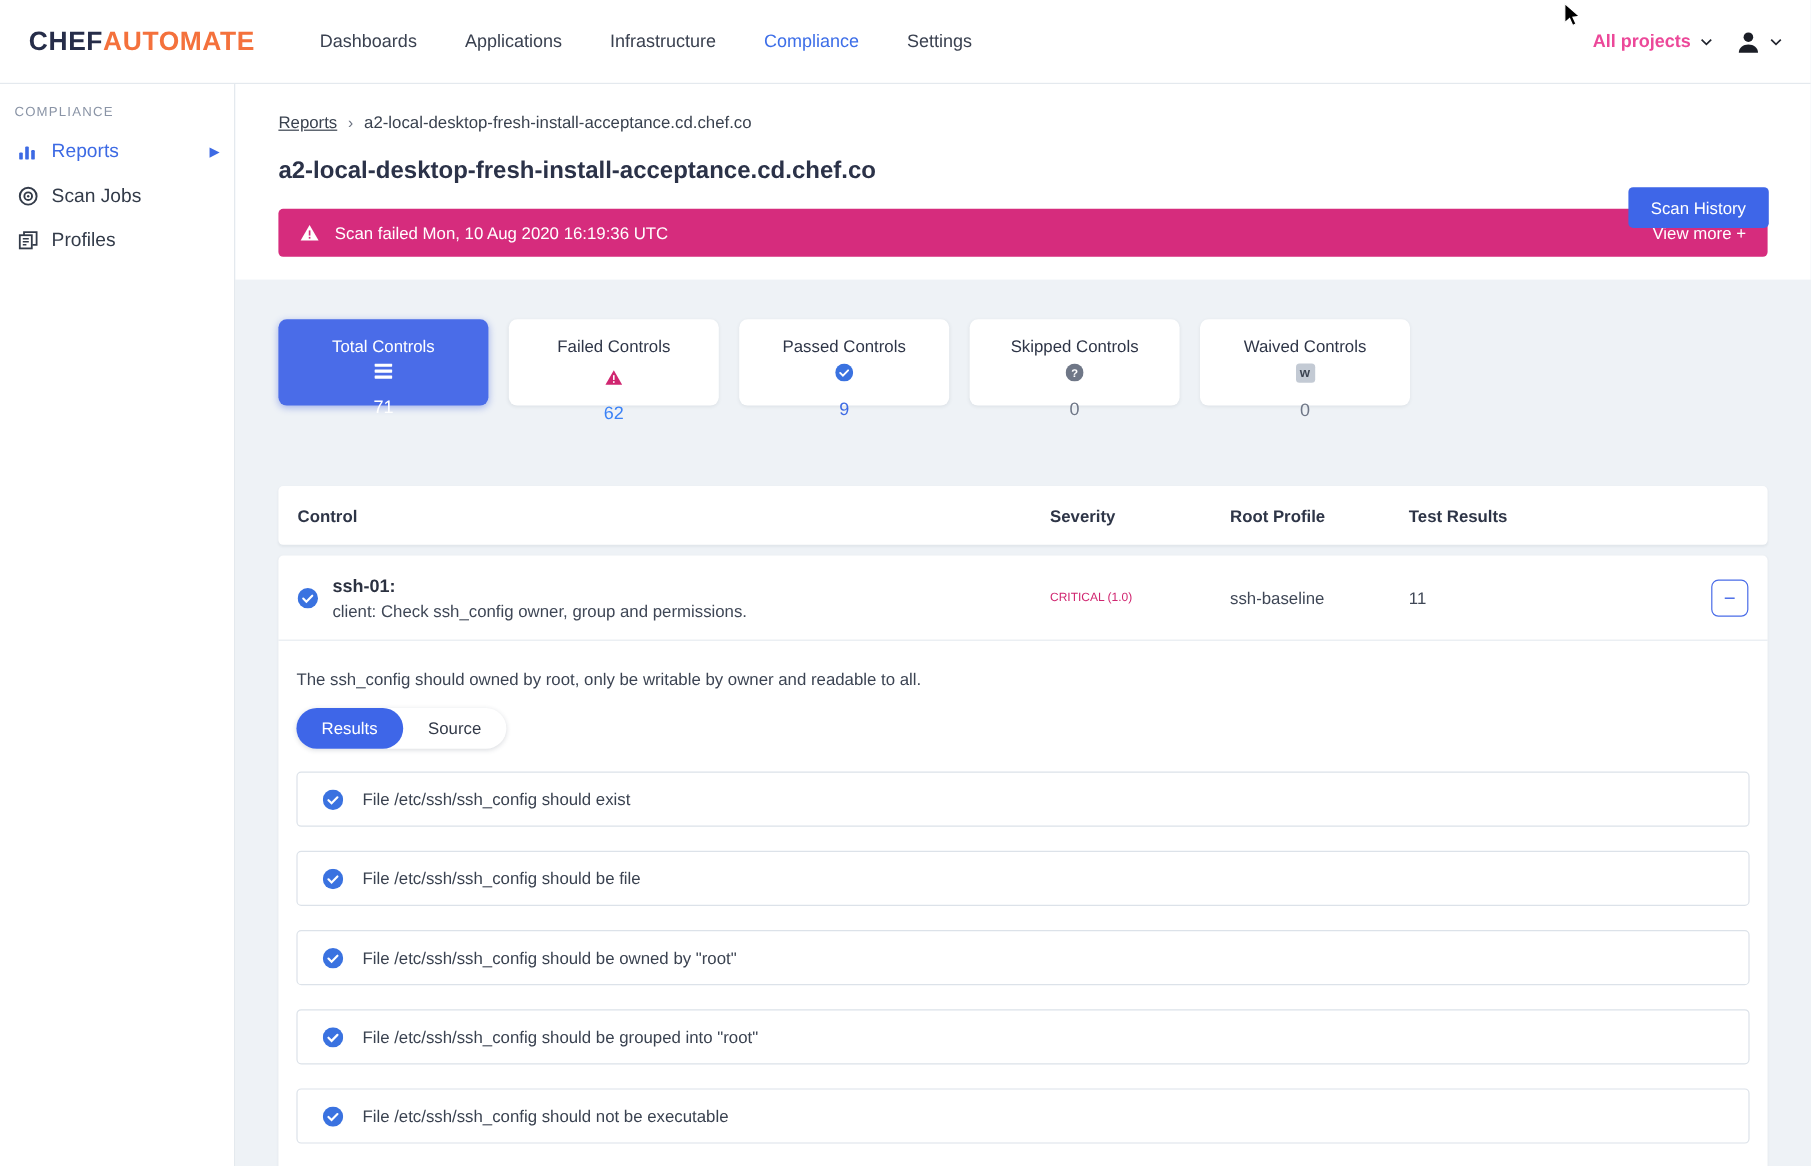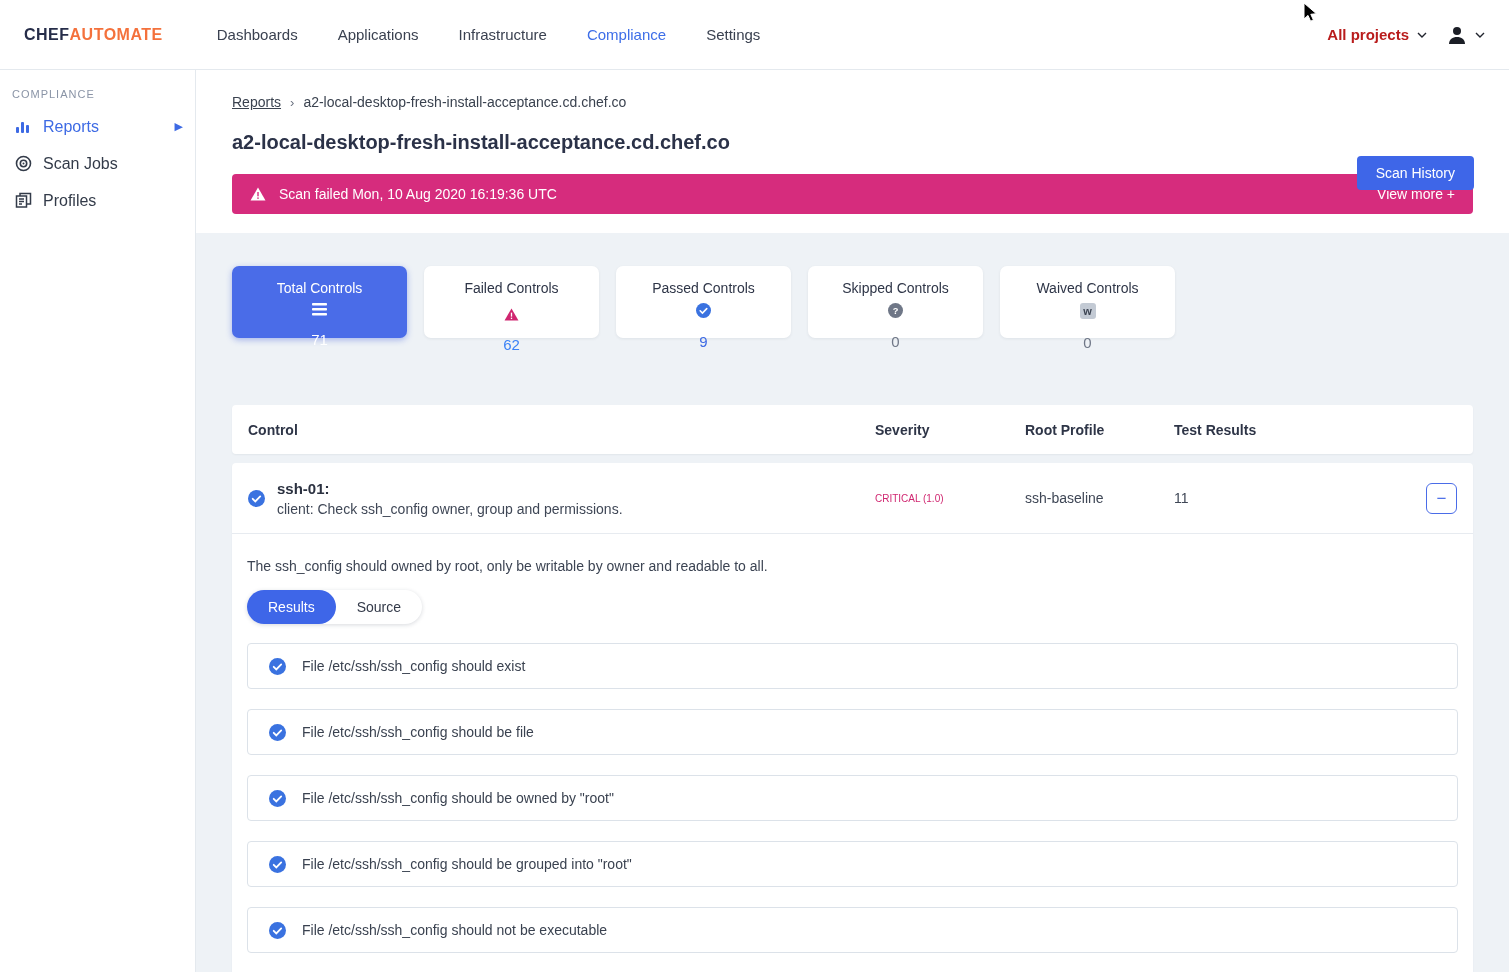--- a/index.html
+++ b/index.html
@@ -7,30 +7,30 @@
   body {
     font-family:"Liberation Sans","DejaVu Sans",sans-serif;
     background:#eef2f6; color:#333b49; position:relative;
   }
   
   .topbar {
     position:absolute; top:0; left:0; right:0; height:70px;
     background:#fff; border-bottom:1px solid #e4e9ee;
     display:flex; align-items:center; padding:0 24px; z-index:20;
   }
-  .brand { font-size:16px; font-weight:800; letter-spacing:.5px; display:flex; }
+  .brand { font-size:22px; font-weight:800; letter-spacing:.5px; display:flex; }
   .brand .chef { color:#262d49; }
   .brand .automate { color:#f4713c; font-weight:700; }
   .topnav { display:flex; margin-left:34px; }
   .topnav .nav-item {
     font-size:15px; color:#3a4150; padding:10px 20px; cursor:pointer; white-space:nowrap;
   }
   .topnav .nav-item.active { color:#3d6ee8; }
   .topbar-right { margin-left:auto; display:flex; align-items:center; gap:8px; }
-  .projects { display:flex; align-items:center; gap:8px; font-size:15px; font-weight:700; color:#b91c1c; cursor:pointer; }
+  .projects { display:flex; align-items:center; gap:8px; font-size:15px; font-weight:700; color:#ec4899; cursor:pointer; }
   .chev { width:10px; height:10px; }
   .user-menu { display:flex; align-items:center; gap:6px; margin-left:10px; cursor:pointer; }
 
   
   .sidebar {
     position:absolute; top:70px; left:0; bottom:0; width:196px;
     background:#fff; border-right:1px solid #e4e9ee; padding-top:18px; z-index:10;
   }
   .side-section { font-size:11px; letter-spacing:1px; color:#8a94a6; margin:0 0 8px 12px; }
   .side-item {

